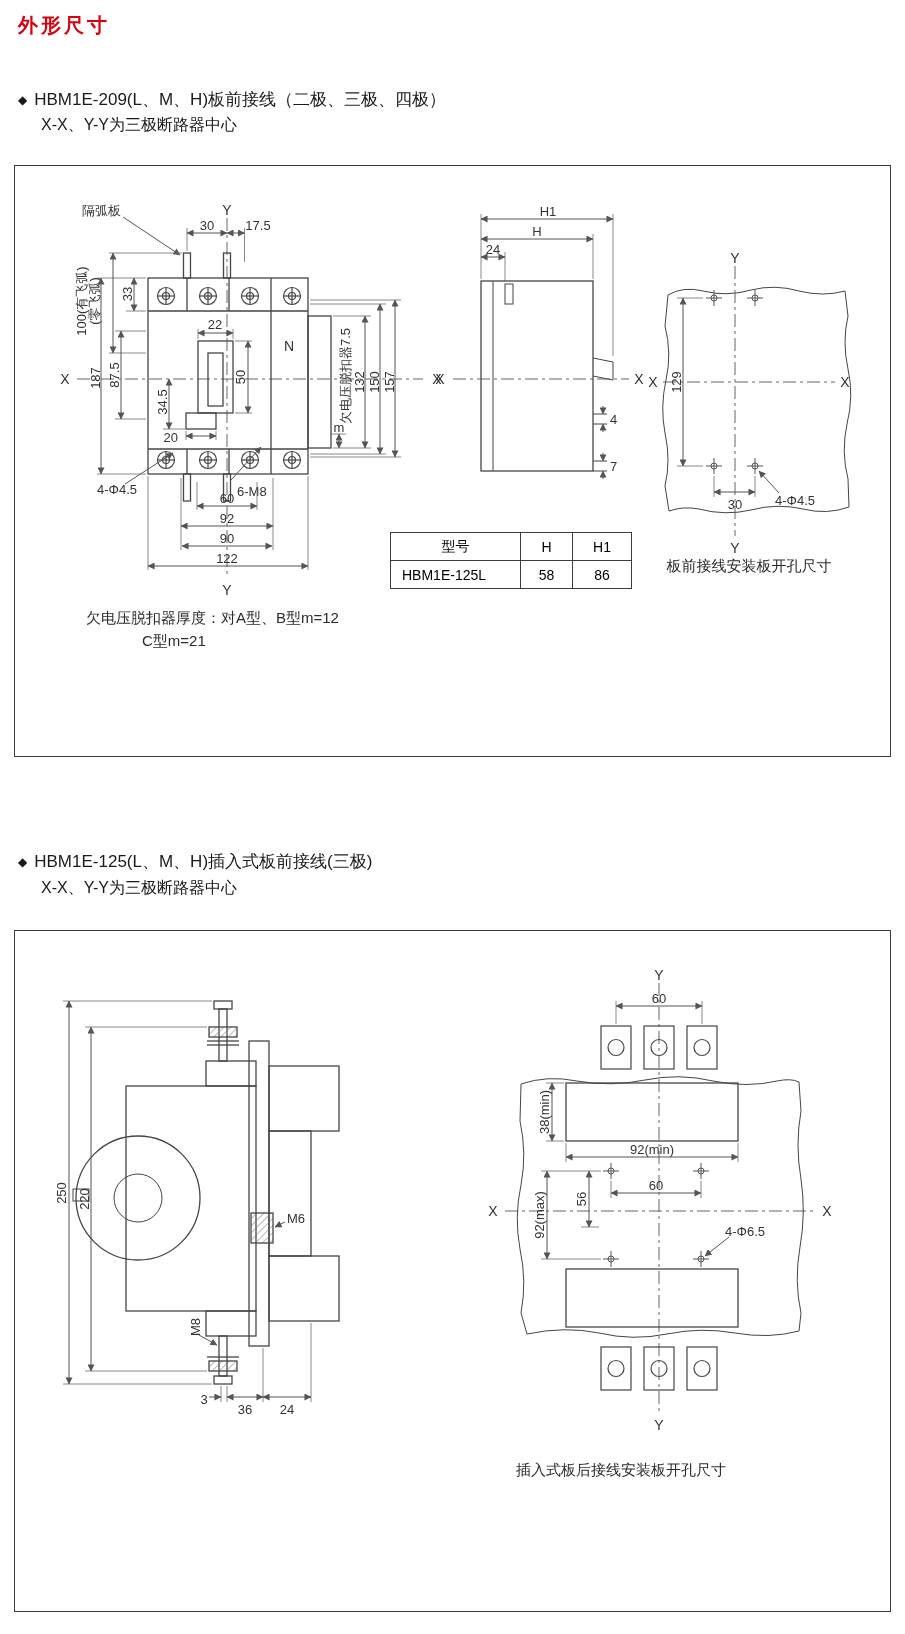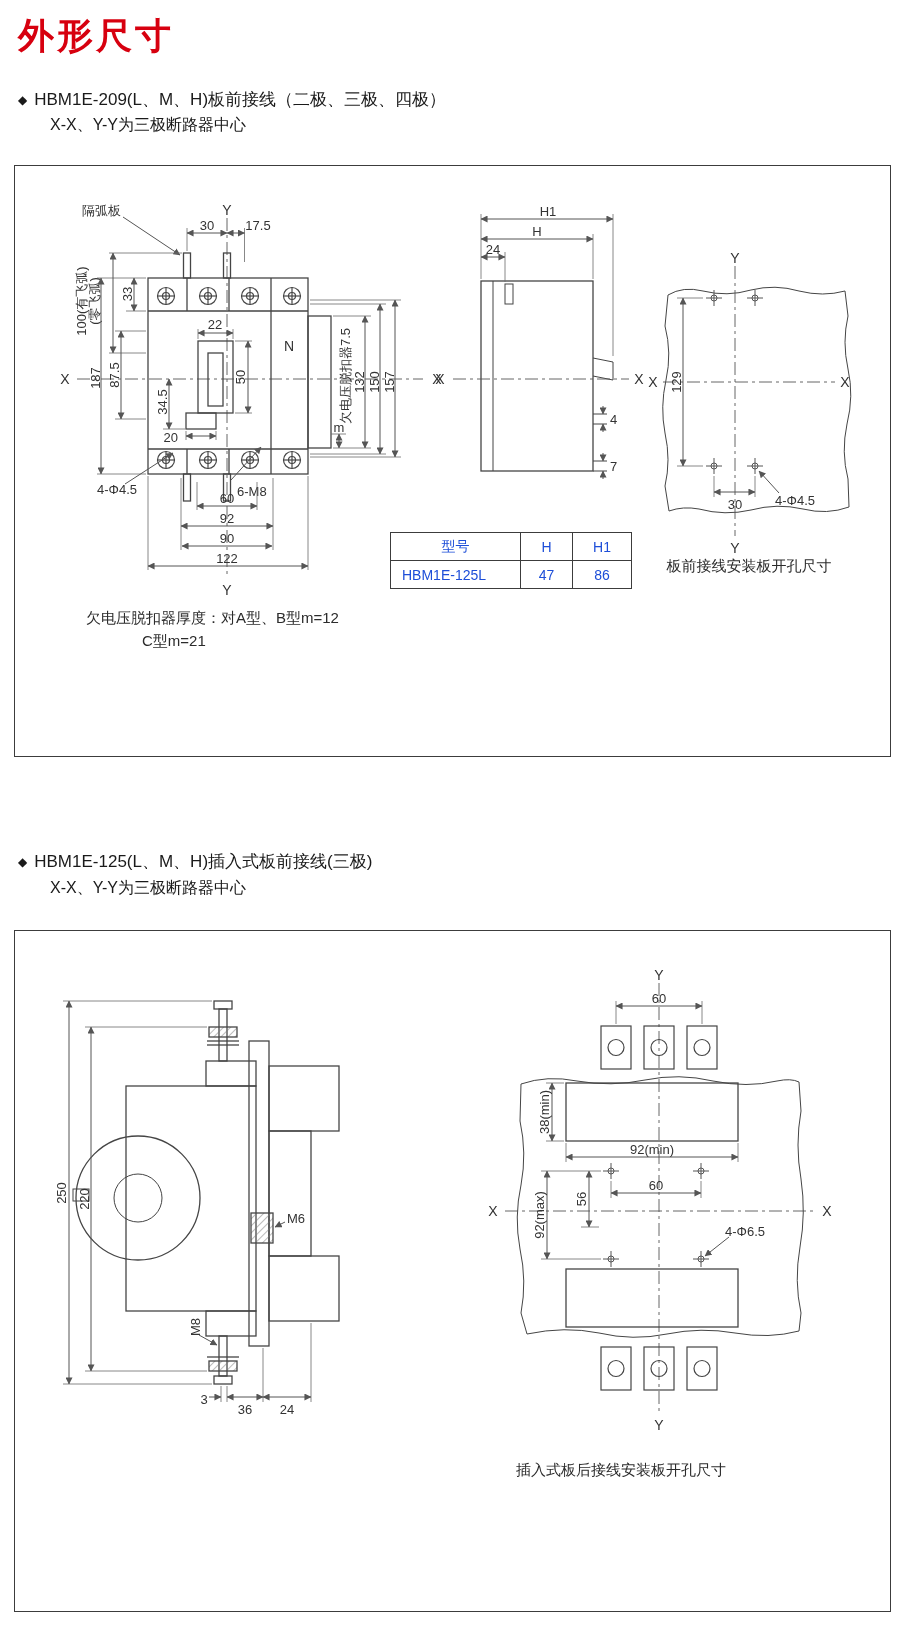--- a/index.html
+++ b/index.html
@@ -3,28 +3,28 @@
 <meta charset="utf-8">
 <style>
   html,body { margin:0; padding:0; background:#ffffff; }
   .page {
     position:relative; width:905px; height:1634px; background:#fff;
     font-family:"Liberation Sans","DejaVu Sans",sans-serif; color:#222;
     overflow:hidden;
   }
   .title {
     position:absolute; left:18px; top:12px;
-    font-size:36px; font-weight:bold; letter-spacing:3px; color:#d7000f;
+    font-size:20px; font-weight:bold; letter-spacing:3px; color:#d7000f;
   }
   .sec-h {
     position:absolute; left:18px; display:flex; align-items:center; gap:7px;
     font-size:17px; color:#1a1a1a;
   }
   .sec-h .diamond { font-size:12px; line-height:1; }
-  .sec-sub { position:absolute; left:50px; font-size:16px; color:#1a1a1a; }
+  .sec-sub { position:absolute; left:41px; font-size:16px; color:#1a1a1a; }
   .box {
     position:absolute; left:14px; width:875px;
     border:1px solid #3c3c3c; background:#fff;
   }
   svg.draw { display:block; }
   svg text { font-family:"Liberation Sans","DejaVu Sans",sans-serif; font-size:13px; fill:#333; }
   .mid { text-anchor:middle; dominant-baseline:central; }
   .st  { text-anchor:start;  dominant-baseline:central; }
   .en  { text-anchor:end;    dominant-baseline:central; }
   .ax  { font-size:14px; }
@@ -34,21 +34,21 @@
   .lt  { fill:none; stroke:#454545; stroke-width:1; }
   .sym { fill:none; stroke:#454545; stroke-width:1.2; }
   .sym2{ fill:none; stroke:#555;    stroke-width:1; }
   .dim { fill:none; stroke:#555; stroke-width:1; }
   .ext { fill:none; stroke:#6a6a6a; stroke-width:0.8; }
   .cl  { fill:none; stroke:#555; stroke-width:0.9; stroke-dasharray:13 4 3 4; }
   .ldr { fill:none; stroke:#555; stroke-width:1; }
   .hatch { fill:url(#hatchB); }
   table.spec {
     position:absolute; left:375px; top:366px; width:241px;
-    border-collapse:collapse; table-layout:fixed; font-size:14px; color:#1d4ed8;
+    border-collapse:collapse; table-layout:fixed; font-size:14px; color:#000000;
   }
   table.spec th, table.spec td {
     border:1px solid #3c3c3c; height:28px; text-align:center;
     font-weight:normal; padding:0; box-sizing:border-box;
   }
   table.spec td.model { text-align:left; padding-left:11px;margin-top:12px; }
 </style>
 </head>
 <body>
 
@@ -297,21 +297,21 @@
 
     <table class="spec">
       <tbody>
           <tr>
         <th style="width:130px;">型号</th>
         <th style="width:52px;">H</th>
         <th style="width:59px;">H1</th>
       </tr>
       <tr>
         <td class="model">HBM1E-125L</td>
-        <td>47</td>
+        <td>58</td>
         <td>86</td>
       </tr>
     </tbody>
       </table>
   </div>
 
   <div class="sec-h" style="top:850px;">
     <span class="diamond">◆</span>
     <span>HBM1E-125(L、M、H)插入式板前接线(三极)</span>
   </div>

